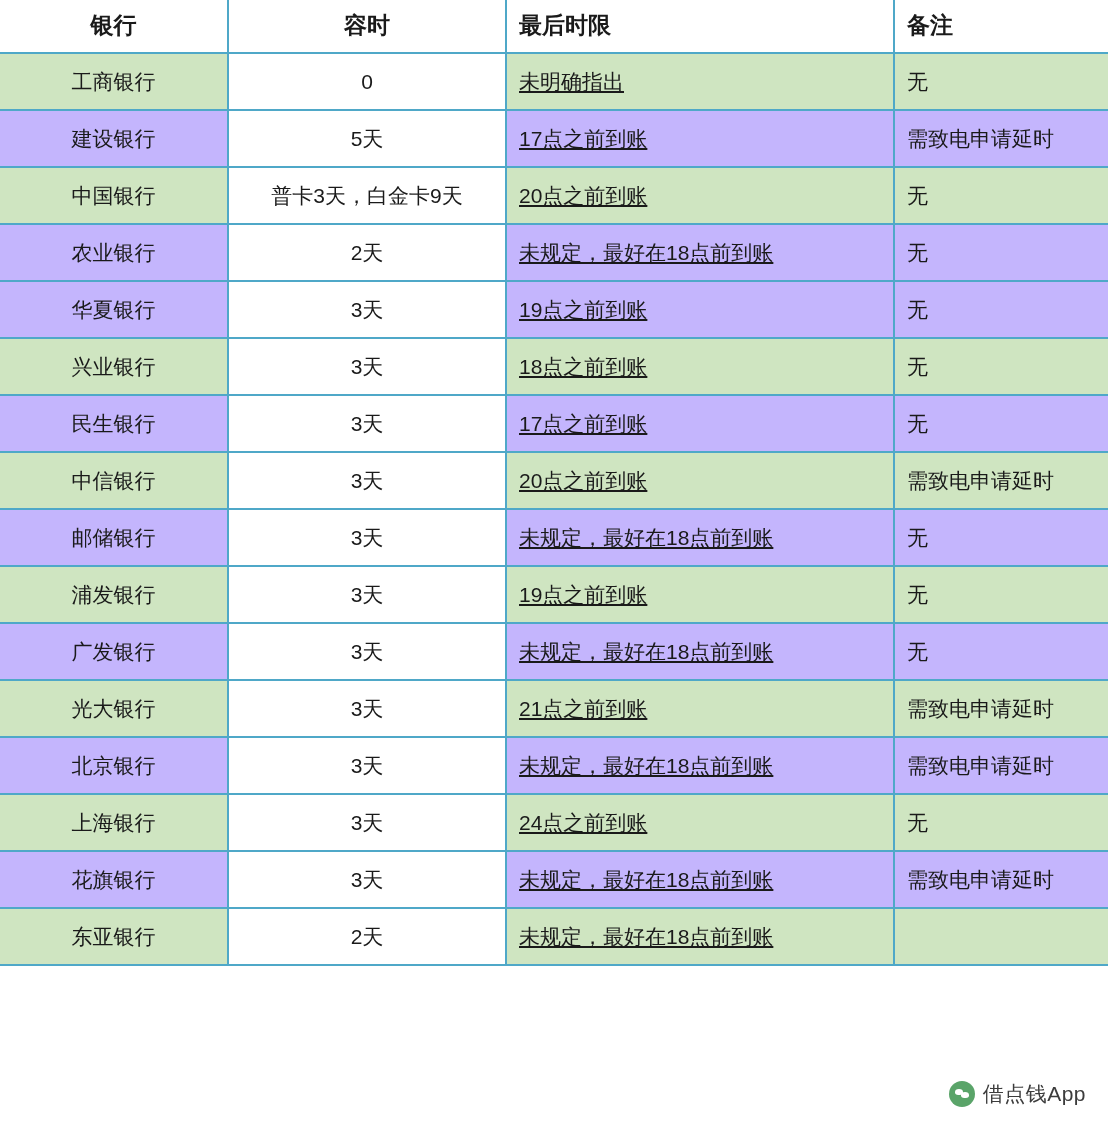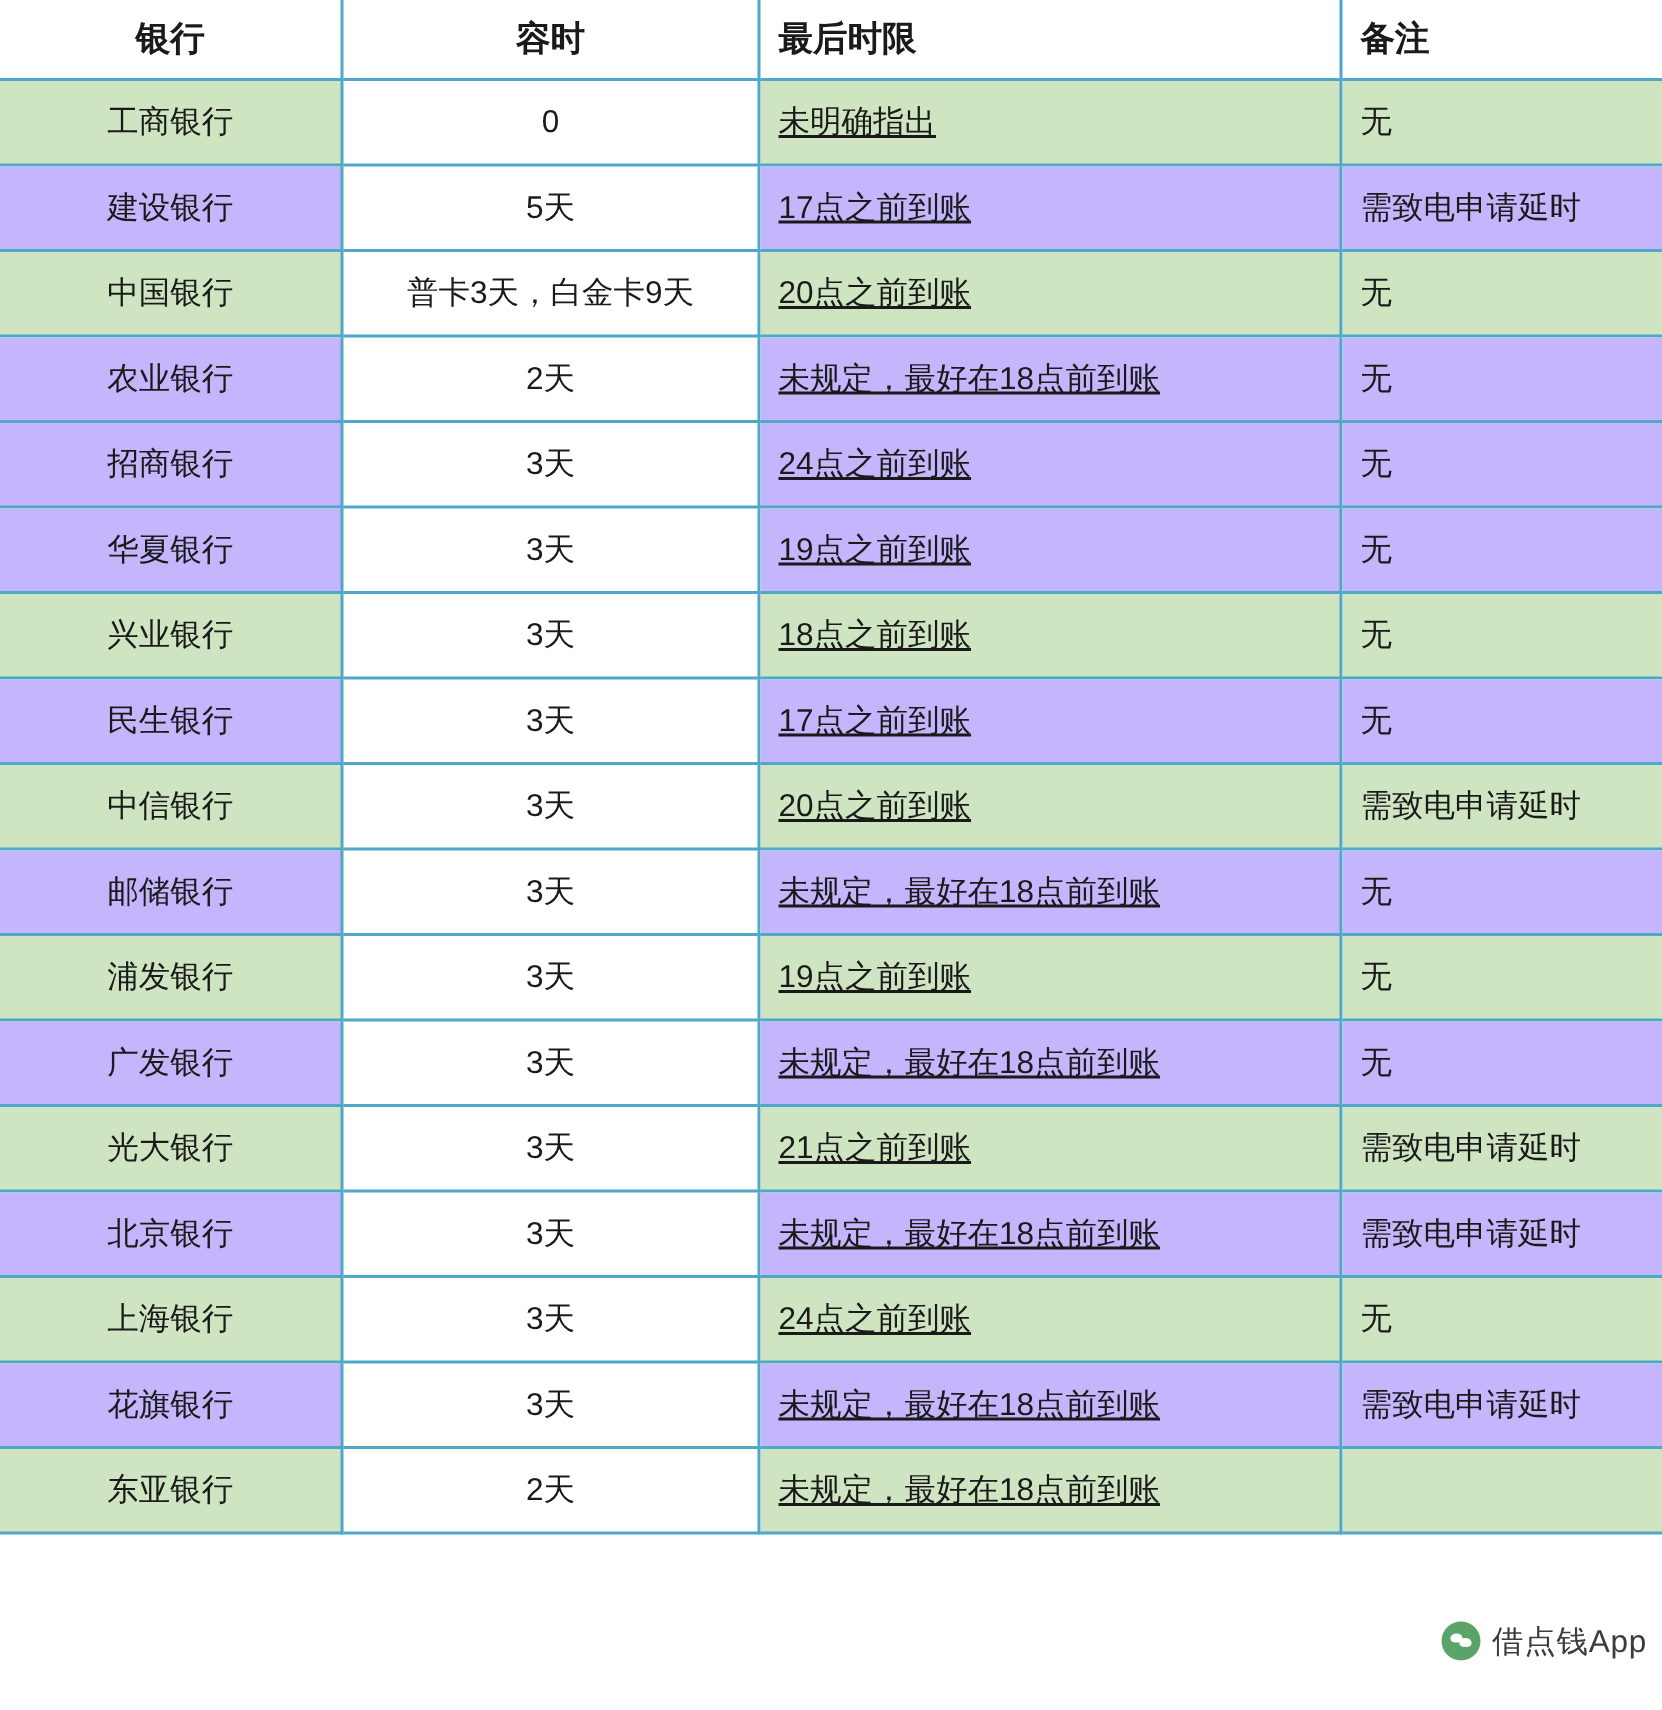--- a/index.html
+++ b/index.html
@@ -68,21 +68,21 @@
   table.bank-table th:first-child {
     border-left: none;
   }
   table.bank-table td:last-child,
   table.bank-table th:last-child {
     border-right: none;
   }
 
   .watermark {
     position: absolute;
-    right: 10px;
+    right: 22px;
     bottom: 32px;
     display: flex;
     align-items: center;
     gap: 8px;
     color: #3c3c3c;
     font-size: 21px;
     pointer-events: none;
   }
   .wm-logo {
     width: 26px;
@@ -153,26 +153,20 @@
           <td class="deadline">20点之前到账</td>
           <td class="remark">无</td>
         </tr>
         <tr class="orange">
           <td class="bank">农业银行</td>
           <td class="grace">2天</td>
           <td class="deadline">未规定，最好在18点前到账</td>
           <td class="remark">无</td>
         </tr>
         <tr class="orange">
-          <td class="bank">招商银行</td>
-          <td class="grace">3天</td>
-          <td class="deadline">24点之前到账</td>
-          <td class="remark">无</td>
-        </tr>
-        <tr class="orange">
           <td class="bank">华夏银行</td>
           <td class="grace">3天</td>
           <td class="deadline">19点之前到账</td>
           <td class="remark">无</td>
         </tr>
         <tr class="green">
           <td class="bank">兴业银行</td>
           <td class="grace">3天</td>
           <td class="deadline">18点之前到账</td>
           <td class="remark">无</td>

